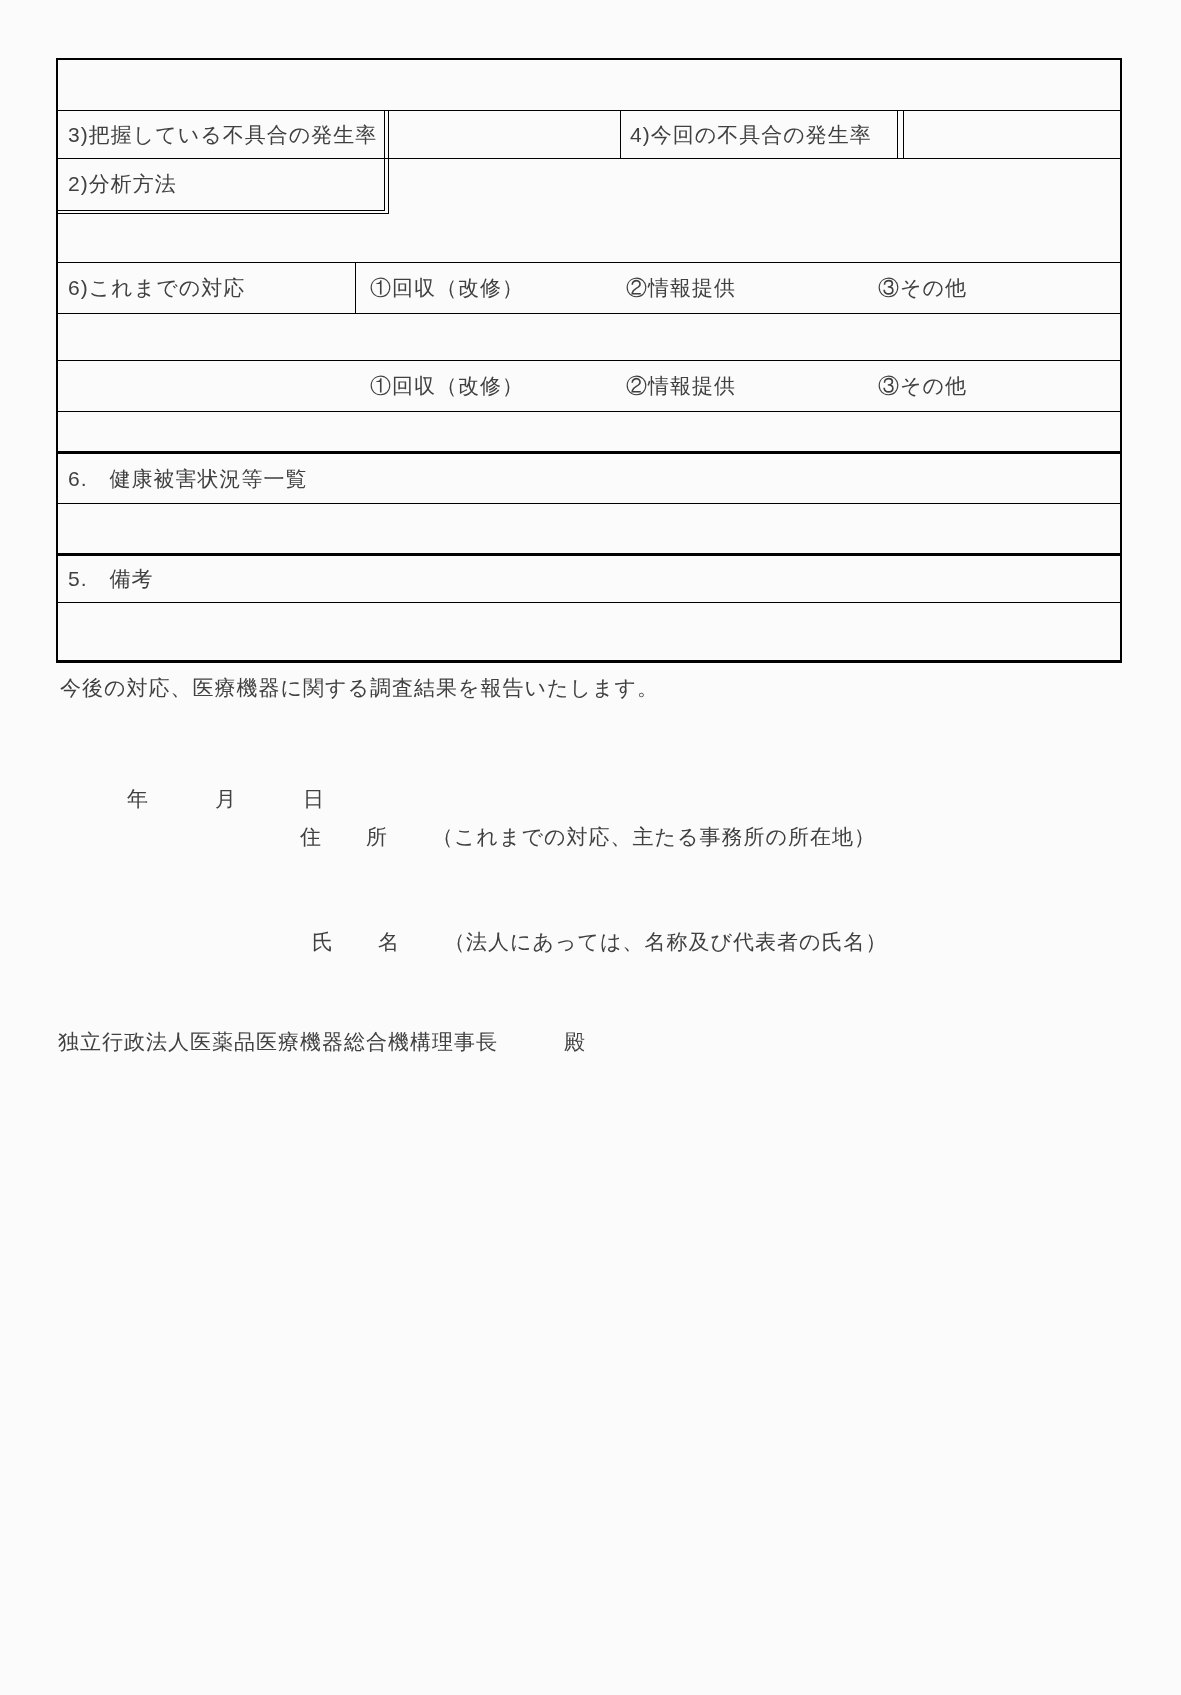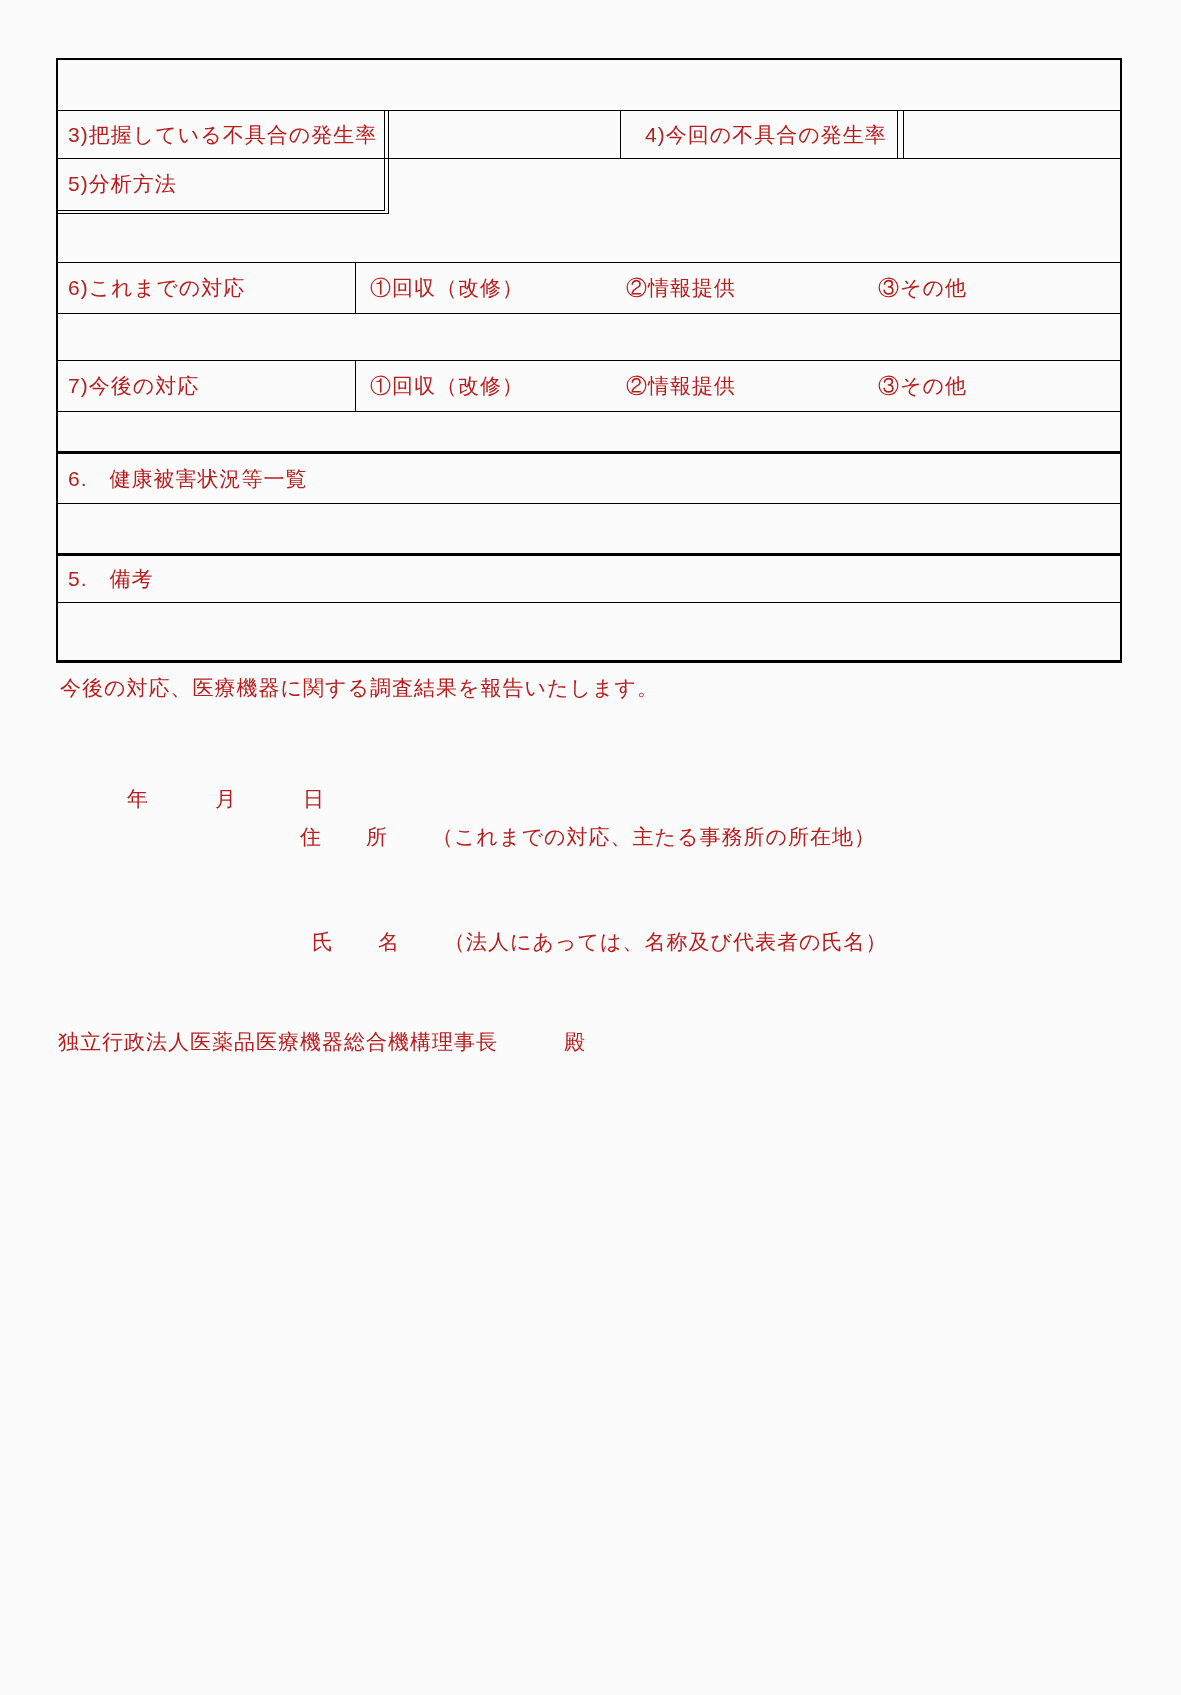--- a/index.html
+++ b/index.html
@@ -1,19 +1,19 @@
 <!DOCTYPE html>
 <html><head>
 <meta charset="utf-8">
 <style>
   html,body{margin:0;padding:0;background:#fbfbfb;}
   .page{
     position:relative;width:1181px;height:1695px;background:#fbfbfb;
     font-family:"Liberation Sans",sans-serif;
-    color:#b91c1c;font-size:21px;letter-spacing:1px;line-height:28px;
+    color:#404040;font-size:21px;letter-spacing:1px;line-height:28px;
   }
   
   .form-table{
     position:absolute;left:56px;top:58px;width:1062px;height:600px;
     border:2px solid #000;border-bottom-width:3px;background:#fbfbfb;
   }
   .hline{position:absolute;left:0;right:0;height:1px;background:#000;}
   .hline.thick{height:3px;}
   .vline{position:absolute;width:1px;background:#000;}
   .row{position:absolute;left:0;right:16px;display:flex;align-items:center;}
@@ -21,21 +21,21 @@
   
   .island{
     position:absolute;left:0;top:51px;width:326px;height:99px;
     border-right:1px solid #000;border-bottom:1px solid #000;
   }
   .island .cellA{position:absolute;left:0;top:0;width:100%;height:47px;display:flex;align-items:center;}
   .island .cellB{position:absolute;left:0;top:48px;width:100%;height:50px;display:flex;align-items:center;}
   .cell-4label{
     position:absolute;left:562px;top:51px;width:278px;height:47px;
     border-left:1px solid #000;border-right:1px solid #000;
-    display:flex;align-items:center;padding-left:24px;box-sizing:border-box;
+    display:flex;align-items:center;padding-left:9px;box-sizing:border-box;
   }
   .resp-row .resp-label{
     width:298px;height:100%;border-right:1px solid #000;
     display:flex;align-items:center;box-sizing:border-box;padding-left:10px;
   }
   .resp-row .opt{position:absolute;white-space:nowrap;}
   .opt1{left:312px;} .opt2{left:568px;} .opt3{left:820px;}
   
   .abs-text{position:absolute;white-space:pre;}
 </style>
@@ -54,21 +54,21 @@
     <div class="hline" style="top:351px"></div>
     <div class="hline thick" style="top:391px"></div>
     <div class="hline" style="top:443px"></div>
     <div class="hline thick" style="top:493px"></div>
     <div class="hline" style="top:542px"></div>
 
     <div class="row" style="top:0;height:50px"></div>
 
     <div class="island">
       <div class="cellA label-pad">3)把握している不具合の発生率</div>
-      <div class="cellB label-pad">5)分析方法</div>
+      <div class="cellB label-pad">2)分析方法</div>
     </div>
     <div class="vline" style="left:330px;top:51px;height:103px"></div>
     <div class="hline" style="top:153px;left:0;right:auto;width:331px"></div>
 
     <div class="row" style="left:331px;top:51px;width:230px;height:47px"></div>
 
     <div class="cell-4label">4)今回の不具合の発生率</div>
     <div class="vline" style="left:845px;top:51px;height:48px"></div>
 
     <div class="row" style="left:846px;top:51px;right:0;height:47px"></div>
@@ -78,21 +78,20 @@
     <div class="row resp-row" style="top:203px;height:50px">
       <div class="resp-label">6)これまでの対応</div>
       <span class="opt opt1">①回収（改修）</span>
       <span class="opt opt2">②情報提供</span>
       <span class="opt opt3">③その他</span>
     </div>
 
     <div class="row" style="top:254px;height:46px"></div>
 
     <div class="row resp-row" style="top:301px;height:50px">
-      <div class="resp-label">7)今後の対応</div>
       <span class="opt opt1">①回収（改修）</span>
       <span class="opt opt2">②情報提供</span>
       <span class="opt opt3">③その他</span>
     </div>
 
     <div class="row" style="top:352px;height:39px"></div>
 
     <div class="row label-pad" style="top:394px;height:49px">6.　健康被害状況等一覧</div>
     <div class="row" style="top:444px;height:49px"></div>
 

